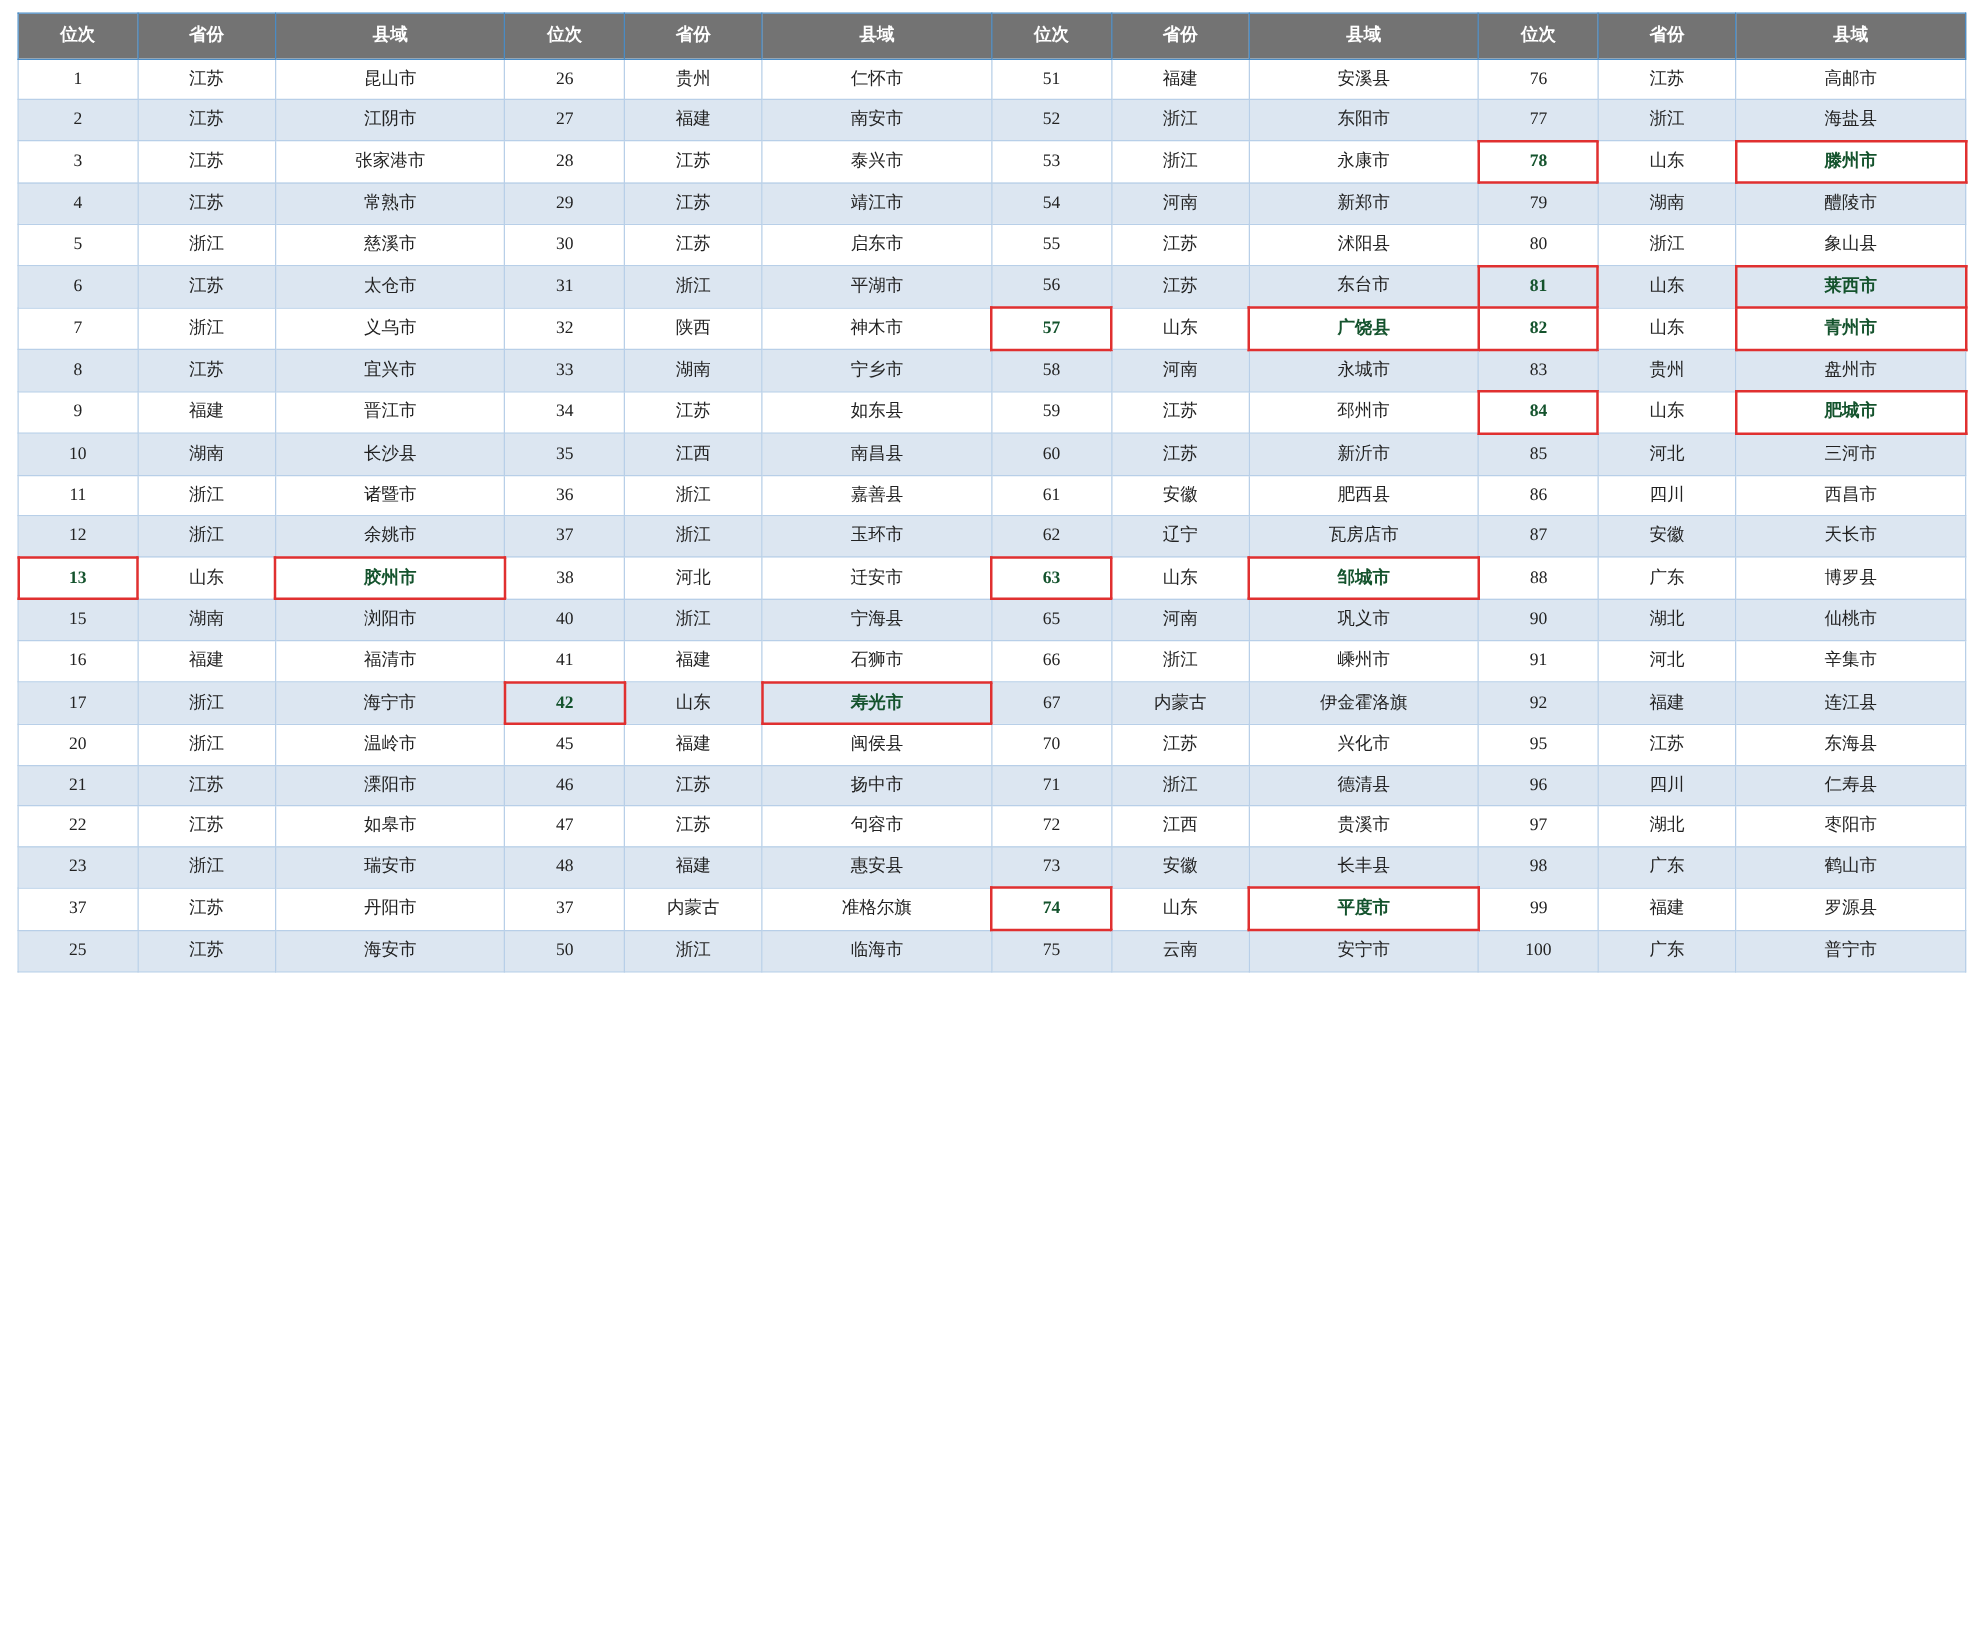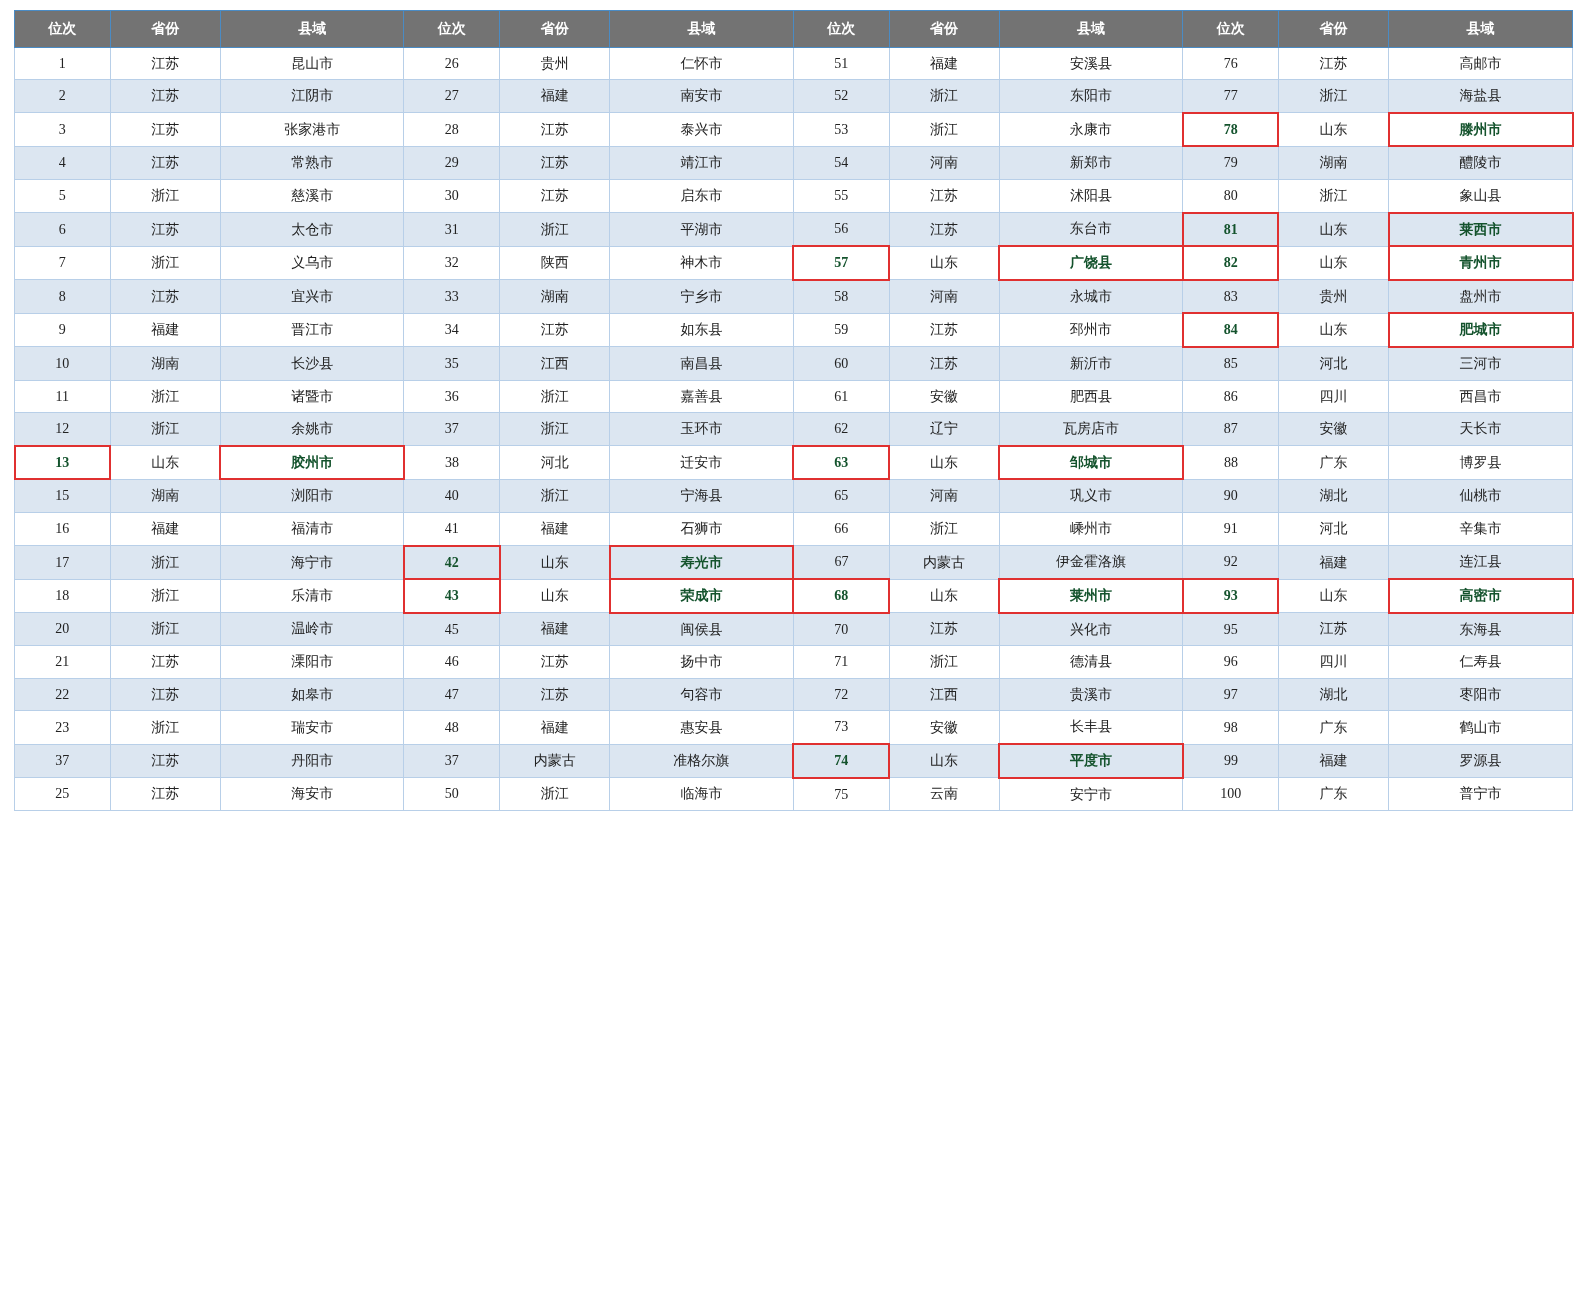--- a/index.html
+++ b/index.html
@@ -290,34 +290,20 @@
           <td>山东</td>
           <td class="highlighted">寿光市</td>
           <td>67</td>
           <td>内蒙古</td>
           <td>伊金霍洛旗</td>
           <td>92</td>
           <td>福建</td>
           <td>连江县</td>
         </tr>
         <tr>
-          <td>18</td>
-          <td>浙江</td>
-          <td>乐清市</td>
-          <td class="highlighted">43</td>
-          <td>山东</td>
-          <td class="highlighted">荣成市</td>
-          <td class="highlighted">68</td>
-          <td>山东</td>
-          <td class="highlighted">莱州市</td>
-          <td class="highlighted">93</td>
-          <td>山东</td>
-          <td class="highlighted">高密市</td>
-        </tr>
-        <tr>
           <td>20</td>
           <td>浙江</td>
           <td>温岭市</td>
           <td>45</td>
           <td>福建</td>
           <td>闽侯县</td>
           <td>70</td>
           <td>江苏</td>
           <td>兴化市</td>
           <td>95</td>

